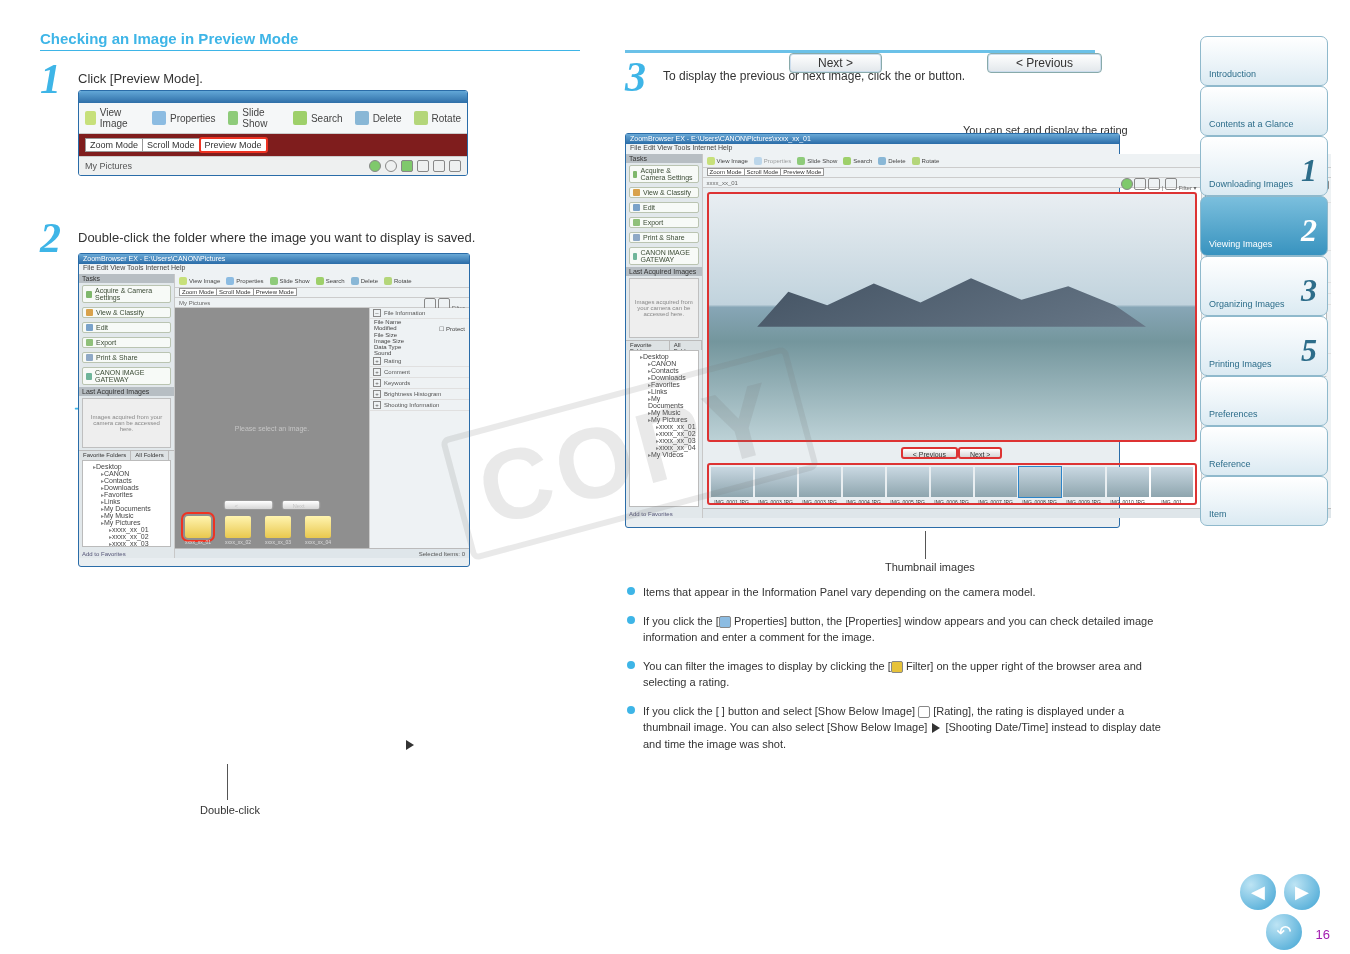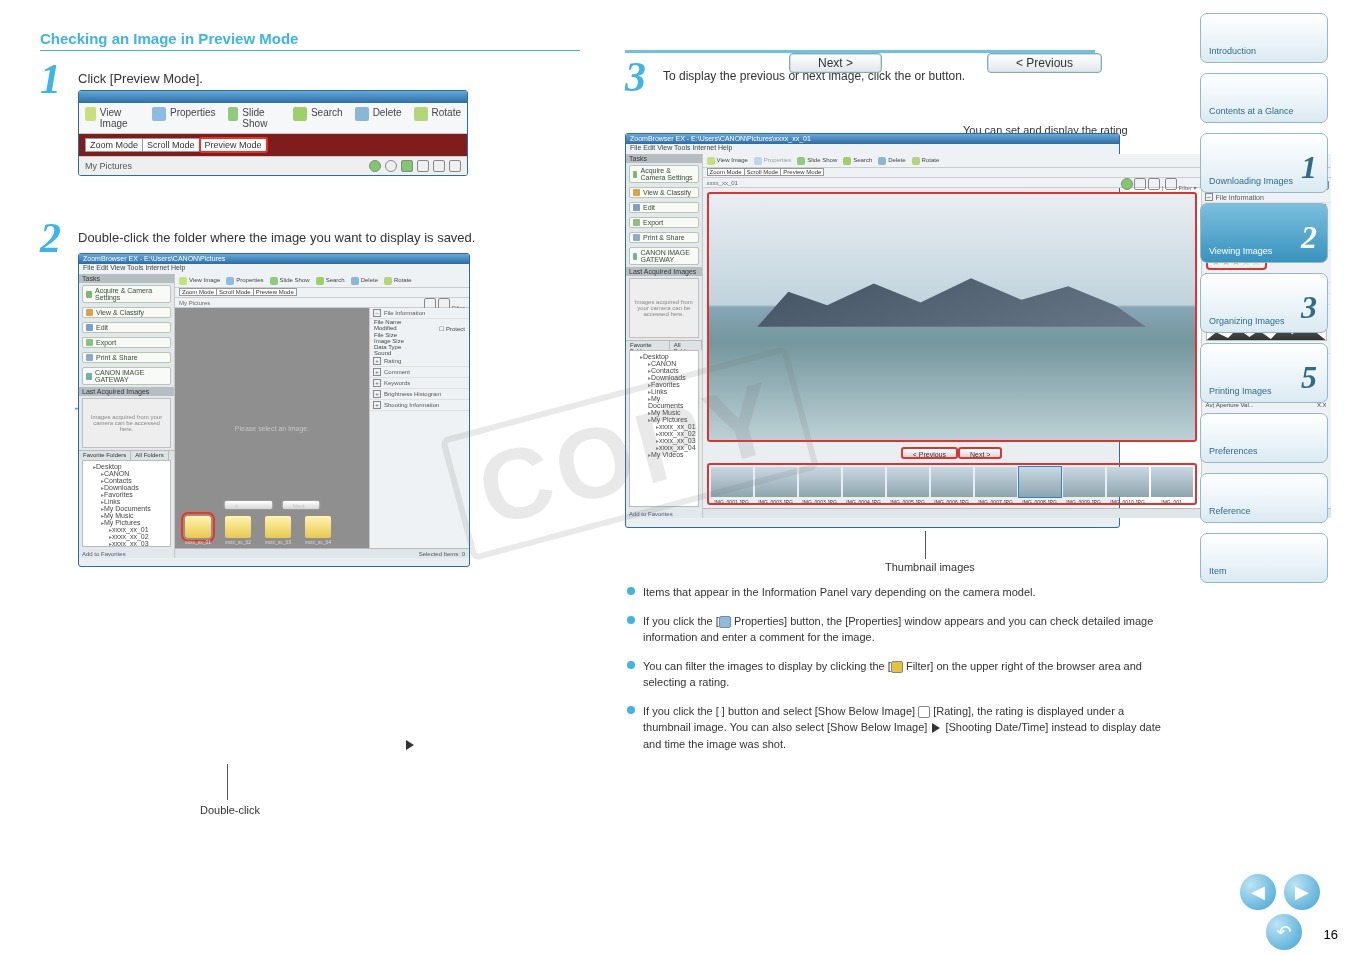--- a/index.html
+++ b/index.html
@@ -12,21 +12,21 @@
 .step-text{margin-left:38px;font-size:13px;padding-top:10px}
 .step{clear:both;margin-top:6px}
 .arrow{position:absolute;color:#3eb5e7;font-size:14px}
 .pointer-line{position:absolute;width:1px;background:#555}
 .pointer-label{position:absolute;font-size:11px}
 
 
 .tb-window{position:relative;width:390px;border:1px solid #2a6ca8;border-radius:3px;margin-left:38px;margin-top:4px;overflow:hidden}
 .tb-titlebar{height:12px;background:linear-gradient(#62a7d7,#2f6fa8)}
 .tb-strip{background:#f5f7f8;padding:4px 6px;border-bottom:1px solid #ccc;display:flex;gap:12px}
-.tb-btn{display:flex;align-items:flex-start;gap:4px;font-size:10px;color:#444}
+.tb-btn{display:flex;align-items:center;gap:4px;font-size:10px;color:#444}
 .tb-icon{width:14px;height:14px;display:inline-block;border-radius:2px}
 .ic-img{background:#c7e07a}.ic-prop{background:#8cbce2}.ic-ss{background:#8ecb7a}.ic-search{background:#9ed06a}.ic-del{background:#89b7d6}.ic-rot{background:#b4d67a}
 .tb-tabs{background:#7f1d1d;padding:3px 6px;border-bottom:1px solid #ccc}
 .tb-tab{display:inline-block;border:1px solid #999;padding:1px 4px;font-size:9px;background:#fff;margin-right:-1px}
 .tb-tab.sel{border:2px solid #e32;border-radius:3px}
 .tb-row3{background:#eef0f0;padding:3px 6px;font-size:9px;color:#555;display:flex;align-items:center;justify-content:space-between}
 .mini-icons{display:flex;gap:4px}
 .mi{width:12px;height:12px;border:1px solid #888;border-radius:2px;display:inline-block}
 
 
@@ -95,30 +95,30 @@
 .annot{position:absolute;font-size:11px}
 .annot-line{position:absolute;background:#555;width:1px}
 
 
 .bullets{margin-top:24px;font-size:11px;line-height:1.5}
 .bullets li{list-style:none;position:relative;padding-left:18px;margin-bottom:12px}
 .bullets li:before{content:"";position:absolute;left:2px;top:3px;width:8px;height:8px;border-radius:50%;background:#3eb5e7}
 .tri{display:inline-block;width:0;height:0;border-style:solid;border-width:5px 0 5px 8px;border-color:transparent transparent transparent #333;vertical-align:middle;margin:0 2px}
 
 
-.rnav{position:absolute;right:22px;top:13px;width:128px;display:flex;flex-direction:column;gap:10px}
+.rnav{position:absolute;right:22px;top:36px;width:128px;display:flex;flex-direction:column;}
 .rbox{height:60px;border:1px solid #8fb9cc;border-radius:7px;background:linear-gradient(#fff,#eaf3f8 60%,#dbeaf2);display:flex;align-items:flex-end;padding:6px 8px;font-size:9px;color:#2d6d8a}
 .rbox .big-n{font-family:"Times New Roman",serif;font-style:italic;font-weight:bold;font-size:32px;margin-left:auto;margin-right:2px}
 .rbox.sel{background:linear-gradient(#7bbfdd,#3893bf);color:#fff}
 .rbox.sel .big-n{color:#fff}
 .rbox.small{height:50px}
 .pagectl{position:absolute;right:30px;bottom:44px;display:flex;gap:8px}
 .circ{width:36px;height:36px;border-radius:50%;background:radial-gradient(circle at 30% 30%,#bde4f4,#3fa3d3);display:flex;align-items:center;justify-content:center;color:#fff;font-size:18px}
 .circ.back{position:absolute;right:48px;bottom:4px}
-.page-num{position:absolute;right:12px;bottom:12px;font-size:13px;color:#000000}
+.page-num{position:absolute;right:20px;bottom:12px;font-size:13px;color:#a21caf}
 
 .wm{position:absolute;left:450px;top:390px;font-size:100px;font-weight:bold;color:rgba(120,120,120,0.16);transform:rotate(-15deg);letter-spacing:6px;pointer-events:none;border:6px solid rgba(120,120,120,0.16);padding:0 20px;border-radius:8px}
 
 
 .pill{display:inline-block;background:linear-gradient(#fff,#e2e7eb);border:1px solid #8aa;border-radius:4px;padding:2px 28px;font-size:12px;color:#333;box-shadow:inset 0 0 0 1px #cde}
 </style>
 </head>
 <body>
 
 <div class="page">

